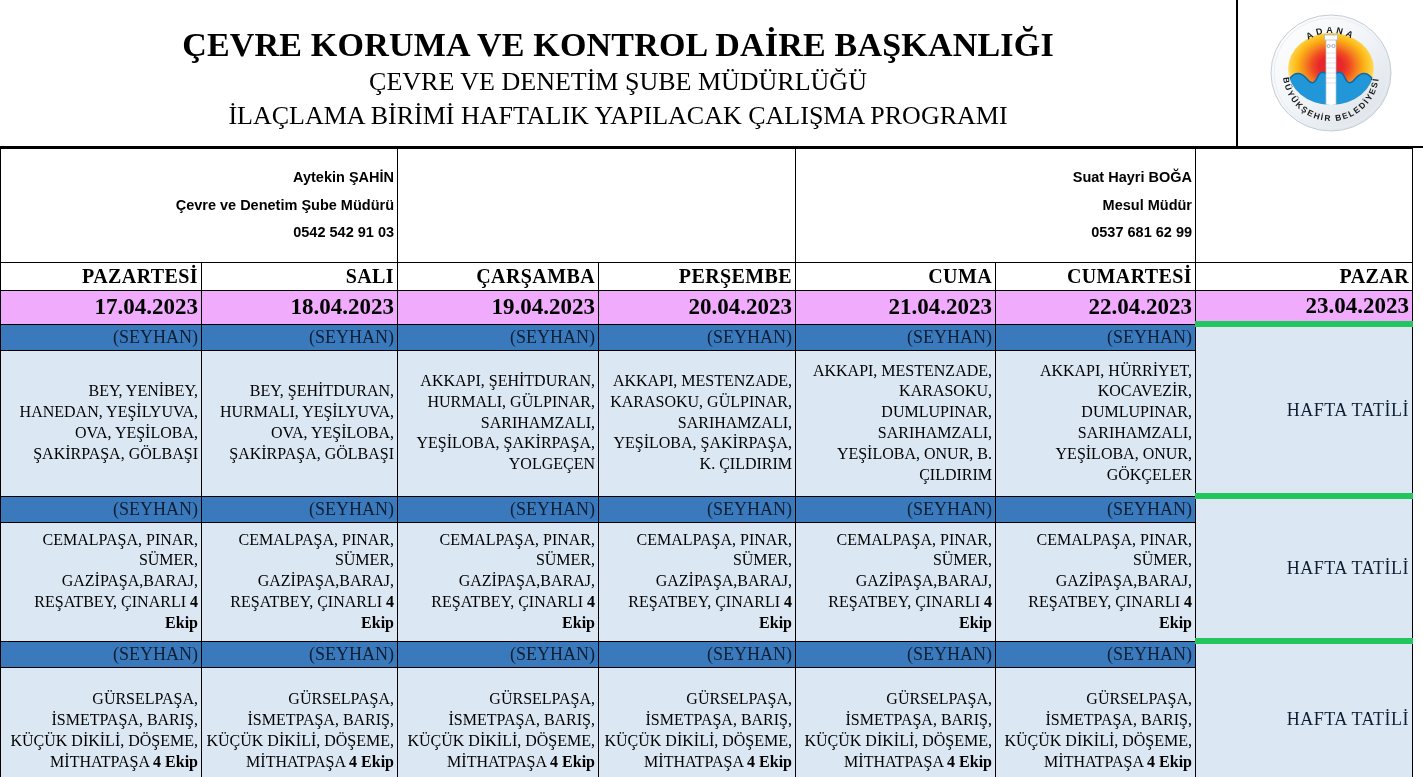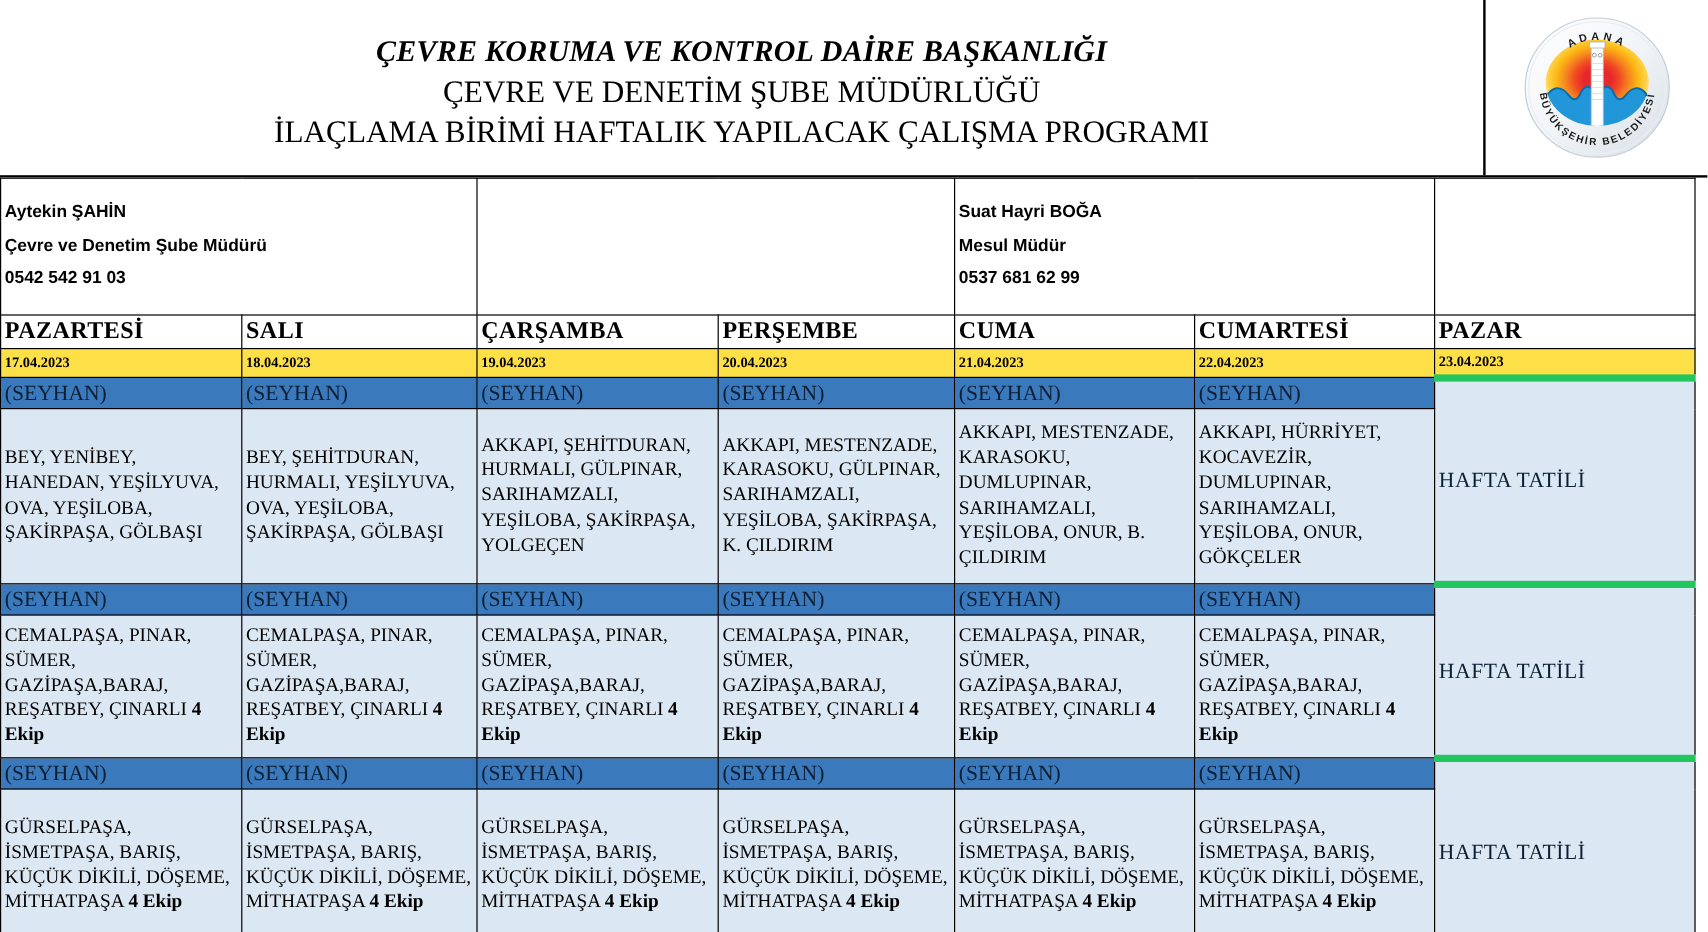--- a/index.html
+++ b/index.html
@@ -33,25 +33,24 @@
     height: 146px;
     display: flex;
     flex-direction: column;
     align-items: center;
     justify-content: center;
     padding-top: 10px;
   }
   .title-line-1 {
     font-family: "Liberation Serif", "DejaVu Serif", serif;
     font-weight: bold;
-    font-size: 25px;
+    font-size: 34px;
     line-height: 1.22;
     letter-spacing: 0.2px;
     white-space: nowrap;
-    font-style: italic;
   }
   .title-line-2 {
     font-family: "Liberation Serif", "DejaVu Serif", serif;
     font-weight: normal;
     font-size: 26px;
     line-height: 1.28;
     white-space: nowrap;
   }
   .title-line-3 {
     font-family: "Liberation Serif", "DejaVu Serif", serif;
@@ -81,21 +80,21 @@
   
   table.schedule {
     border-collapse: collapse;
     table-layout: fixed;
     width: 1412px;
     margin: 0;
   }
   table.schedule td {
     border: 1px solid #000000;
     vertical-align: middle;
-    text-align: left;
+    text-align: right;
     padding: 2px 3px;
   }
 
   
   .sig-cell {
     height: 114px;
     background: #ffffff;
     font-family: "Liberation Sans", "DejaVu Sans", sans-serif;
     font-weight: bold;
     font-size: 14.5px;
@@ -109,23 +108,23 @@
   .day-name {
     height: 27px;
     background: #ffffff;
     font-weight: bold;
     font-size: 20px;
     letter-spacing: 0.4px;
   }
   
   .day-date {
     height: 24px;
-    background: #fde047;
+    background: #f0abfc;
     font-weight: bold;
-    font-size: 12px;
+    font-size: 23px;
   }
 
   
   .district-band {
     height: 25px;
     background: #3b79bd;
     font-weight: normal;
     font-size: 18px;
     color: #0d1f33;
     border-top: 1px solid #1c3f63;

